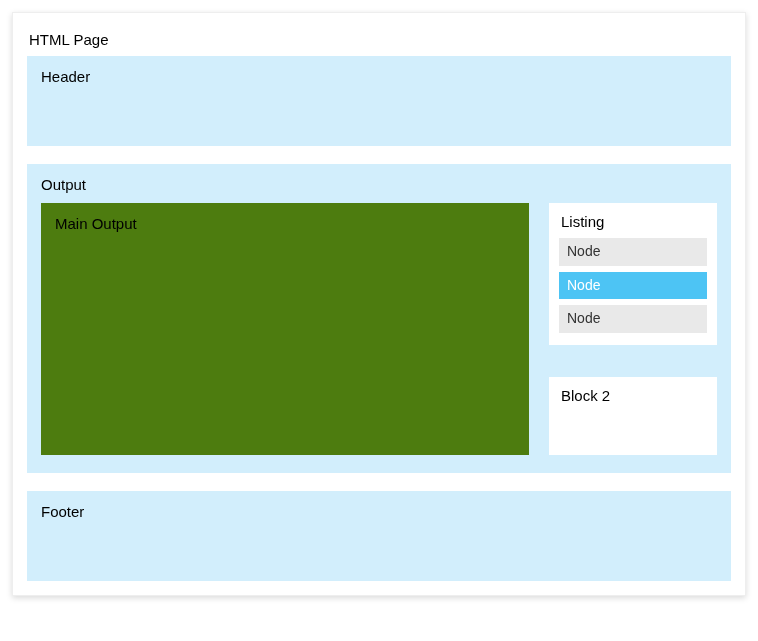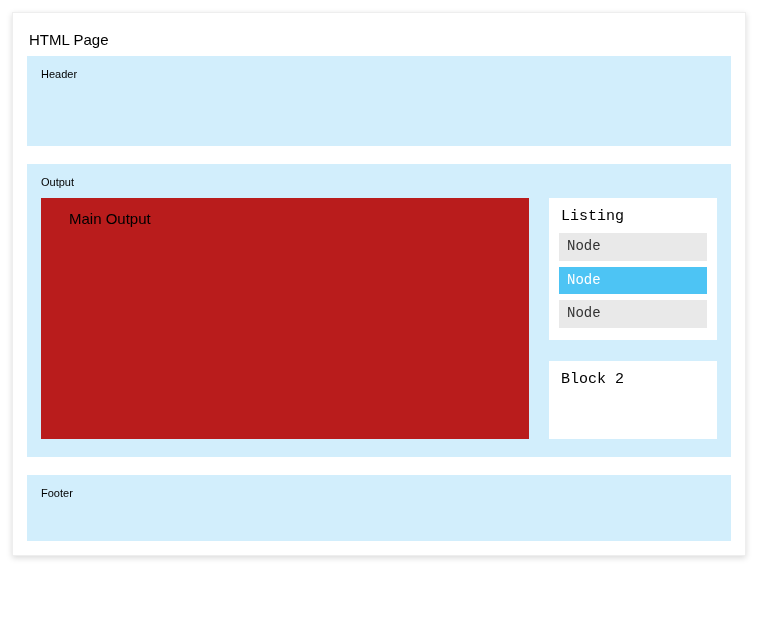--- a/index.html
+++ b/index.html
@@ -30,46 +30,45 @@
       padding: 12px 14px;
       margin-bottom: 18px;
     }
     .region:last-child {
       margin-bottom: 0;
     }
     .header-region {
       height: 90px;
     }
     .footer-region {
-      height: 66px;
+      height: 90px;
     }
     .content-region {
       padding-bottom: 18px;
     }
     .region-label {
-      font-size: 11px;
+      font-size: 15px;
       margin-bottom: 10px;
     }
     .content-body {
       display: flex;
       gap: 20px;
     }
     .main-output {
-      background: #b91c1c;
+      background: #4d7c0f;
       flex: 1;
       min-height: 240px;
-      padding: 12px 28px;
+      padding: 12px 14px;
       font-size: 15px;
     }
     .side-col {
       width: 168px;
       display: flex;
       flex-direction: column;
-      gap: 21px;
-      font-family: Liberation Mono, monospace;
+      gap: 32px;
     }
     .side-box {
       background: #fff;
       padding: 10px 10px 12px 10px;
     }
     .side-box-title {
       font-size: 15px;
       padding: 0 2px 8px 2px;
     }
     .node-list {

